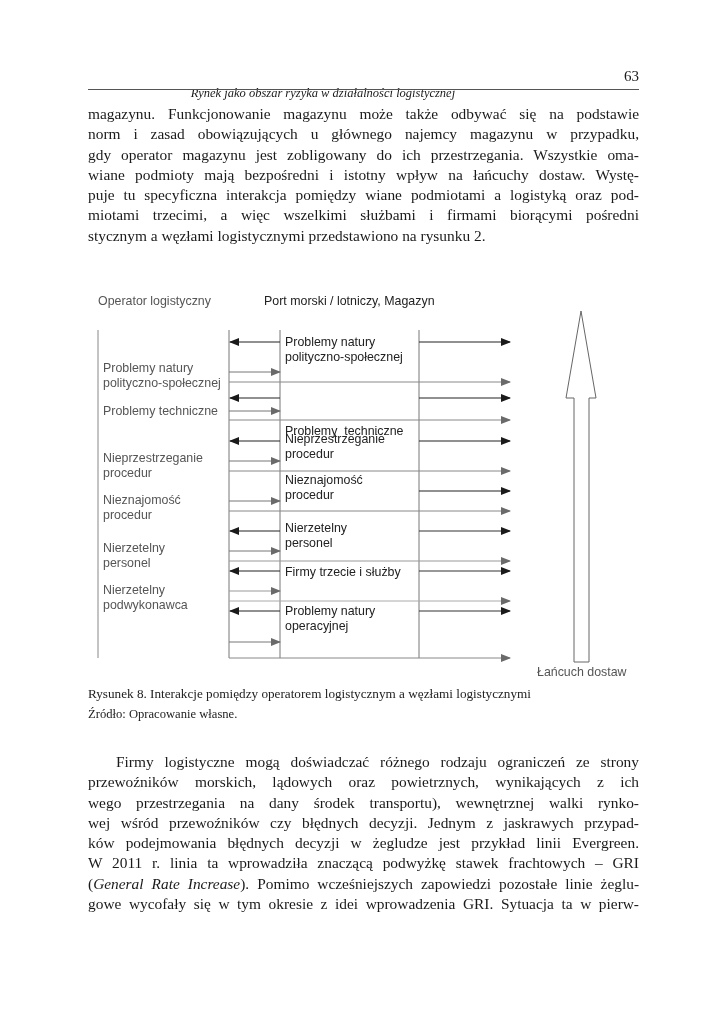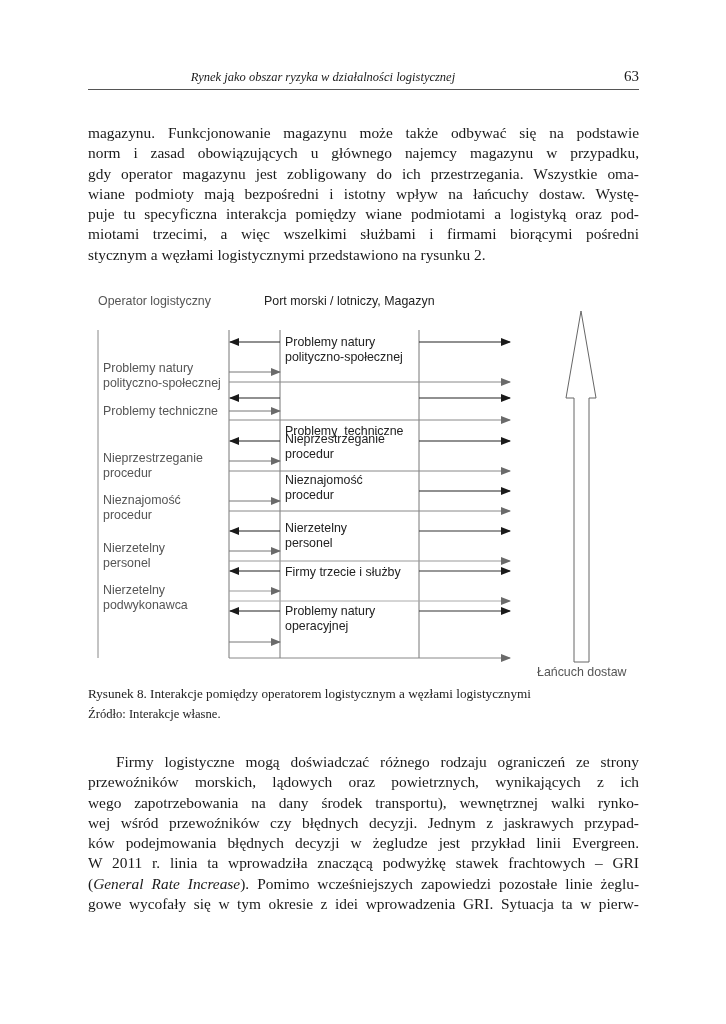--- a/index.html
+++ b/index.html
@@ -4,21 +4,21 @@
 <style>
   html, body { margin: 0; padding: 0; }
   body {
     width: 726px; height: 1024px; background: #ffffff; position: relative;
     overflow: hidden; color: #1a1a1a;
   }
   .running-head {
     position: absolute; left: 88px; top: 68px; width: 551px; height: 20px;
     font-family: "Liberation Serif", serif; font-style: italic; font-size: 12.5px;
   }
-  .running-head .title { position: absolute; left: 0; width: 470px; text-align: center; top: 2px; }
+  .running-head .title { position: absolute; left: 0; width: 470px; text-align: center; top: 18px; }
   .running-head .page-no { position: absolute; right: 0; top: 0; font-style: normal; font-size: 15px; }
   .head-rule { position: absolute; left: 88px; top: 89px; width: 551px; height: 0; border-top: 1px solid #555; }
 
   .para {
     position: absolute; left: 88px; width: 551px;
     font-family: "Liberation Serif", serif; font-size: 15.4px; line-height: 20.3px;
     text-align: justify; margin: 0;
   }
   .para .line { display: block; text-align: justify; text-align-last: justify; white-space: nowrap; }
   .para .line.last { text-align-last: left; }
@@ -40,21 +40,21 @@
 </style>
 </head>
 <body>
 
 <div class="running-head">
   <span class="title">Rynek jako obszar ryzyka w działalności logistycznej</span>
   <span class="page-no">63</span>
 </div>
 <div class="head-rule"></div>
 
-<div class="para" style="top:104px;margin-top:19px;">
+<div class="para" style="top:104px;">
   <span class="line">magazynu. Funkcjonowanie magazynu może także odbywać się na podstawie</span>
   <span class="line">norm i zasad obowiązujących u głównego najemcy magazynu w przypadku,</span>
   <span class="line">gdy operator magazynu jest zobligowany do ich przestrzegania. Wszystkie oma-</span>
   <span class="line">wiane podmioty mają bezpośredni i istotny wpływ na łańcuchy dostaw. Wystę-</span>
   <span class="line">puje tu specyficzna interakcja pomiędzy wiane podmiotami a logistyką oraz pod-</span>
   <span class="line">miotami trzecimi, a więc wszelkimi służbami i firmami biorącymi pośredni</span>
   <span class="line last">stycznym a węzłami logistycznymi przedstawiono na rysunku 2.</span>
 </div>
 
 <div class="figure">
@@ -159,24 +159,24 @@
   </div>
   <div class="fig-label dark" style="left:285px;top:604px;">
     <div>Problemy natury</div>
       <div>operacyjnej</div>
   </div>
 
   <div class="fig-label" style="left:537px;top:665px;">Łańcuch dostaw</div>
 </div>
 
 <div class="caption" style="top:686px;">Rysunek 8. Interakcje pomiędzy operatorem logistycznym a węzłami logistycznymi</div>
-<div class="caption" style="top:707px;font-size:12.6px;">Źródło: Interakcje własne.</div>
+<div class="caption" style="top:707px;font-size:12.6px;">Źródło: Opracowanie własne.</div>
 
 <div class="para" style="top:752px;">
   <span class="line indent">Firmy logistyczne mogą doświadczać różnego rodzaju ograniczeń ze strony</span>
   <span class="line">przewoźników morskich, lądowych oraz powietrznych, wynikających z ich</span>
-  <span class="line">wego zapotrzebowania na dany środek transportu), wewnętrznej walki rynko-</span>
+  <span class="line">wego przestrzegania na dany środek transportu), wewnętrznej walki rynko-</span>
   <span class="line">wej wśród przewoźników czy błędnych decyzji. Jednym z jaskrawych przypad-</span>
   <span class="line">ków podejmowania błędnych decyzji w żegludze jest przykład linii Evergreen.</span>
   <span class="line">W 2011 r. linia ta wprowadziła znaczącą podwyżkę stawek frachtowych – GRI</span>
   <span class="line"><span>(</span><i>General Rate Increase</i><span>). Pomimo wcześniejszych zapowiedzi pozostałe linie żeglu-</span></span>
   <span class="line">gowe wycofały się w tym okresie z idei wprowadzenia GRI. Sytuacja ta w pierw-</span>
 </div>
 
 </body></html>

